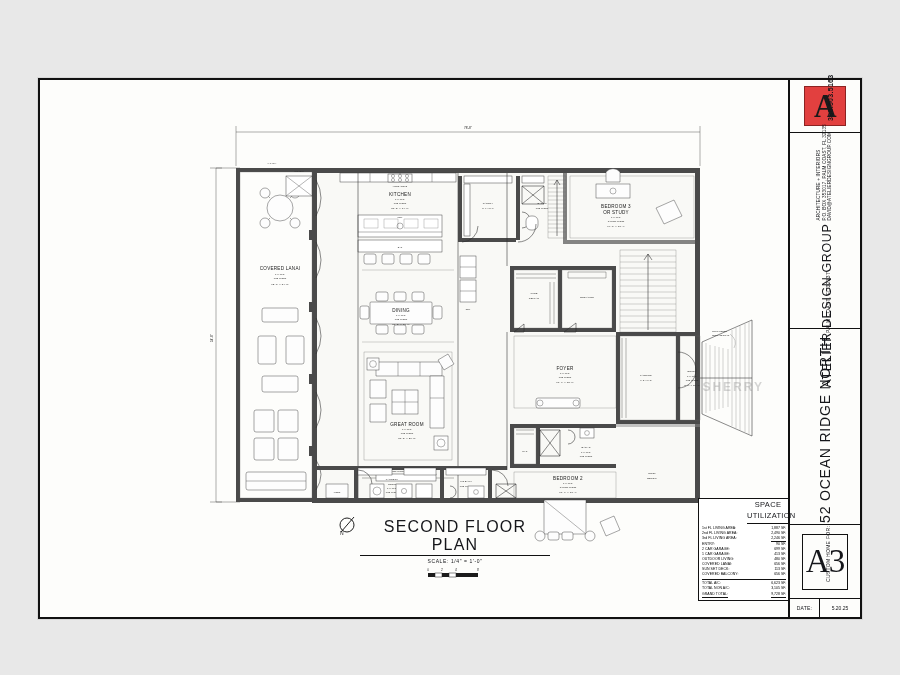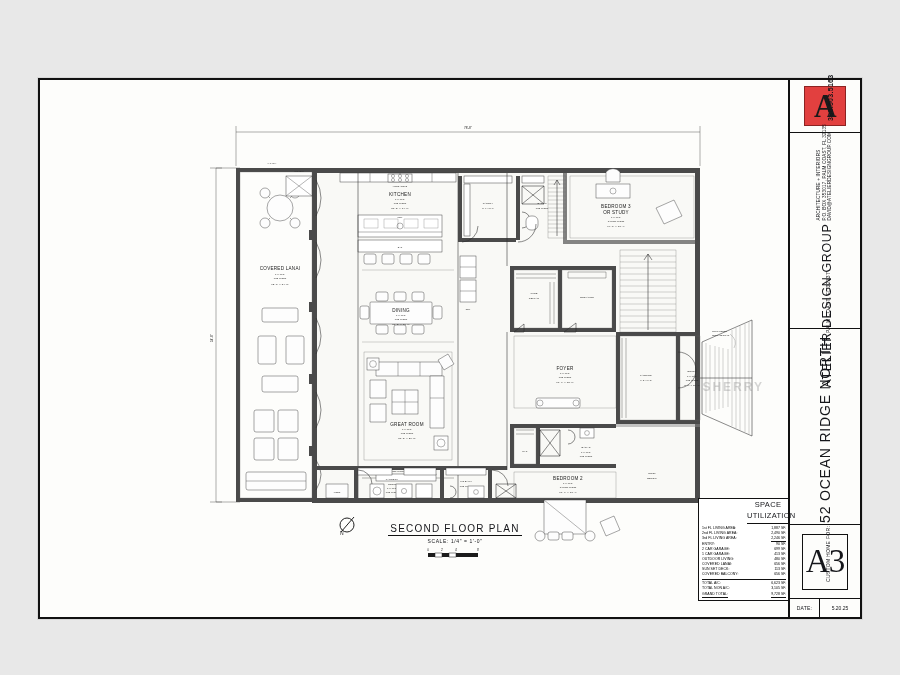--- a/index.html
+++ b/index.html
@@ -82,21 +82,21 @@
   .su-row.rule-top { border-top:.9px solid #111; margin-top:1px; padding-top:1px; }
   .su-row.underline-v .v { border-bottom:.8px solid #111; }
   .su-totals { padding:0 3px 2px; }
   .su-totals .su-row.final .k,.su-totals .su-row.final .v { border-bottom:.8px solid #111; }
 
   
   #plan-title {
     position:absolute; left:320px; top:438px; width:190px; text-align:center;
   }
   #plan-title .pt-main {
-    font-size:10px; letter-spacing:1.2px; border-bottom:1.2px solid #111;
+    font-size:16px; letter-spacing:1.2px; border-bottom:1.2px solid #111;
     display:inline-block; padding:0 2px 1px;
   }
   #plan-title .pt-scale { font-size:5px; letter-spacing:.6px; margin-top:2px; }
   .north-arrow { position:absolute; left:-22px; top:-4px; width:20px; height:22px; }
   .scale-bar { margin:3px auto 0; width:58px; }
 
   
   #plan { position:absolute; left:0; top:0; width:752px; height:541px; }
   svg { display:block; }
   .wall      { fill:#4a4a4a; }

